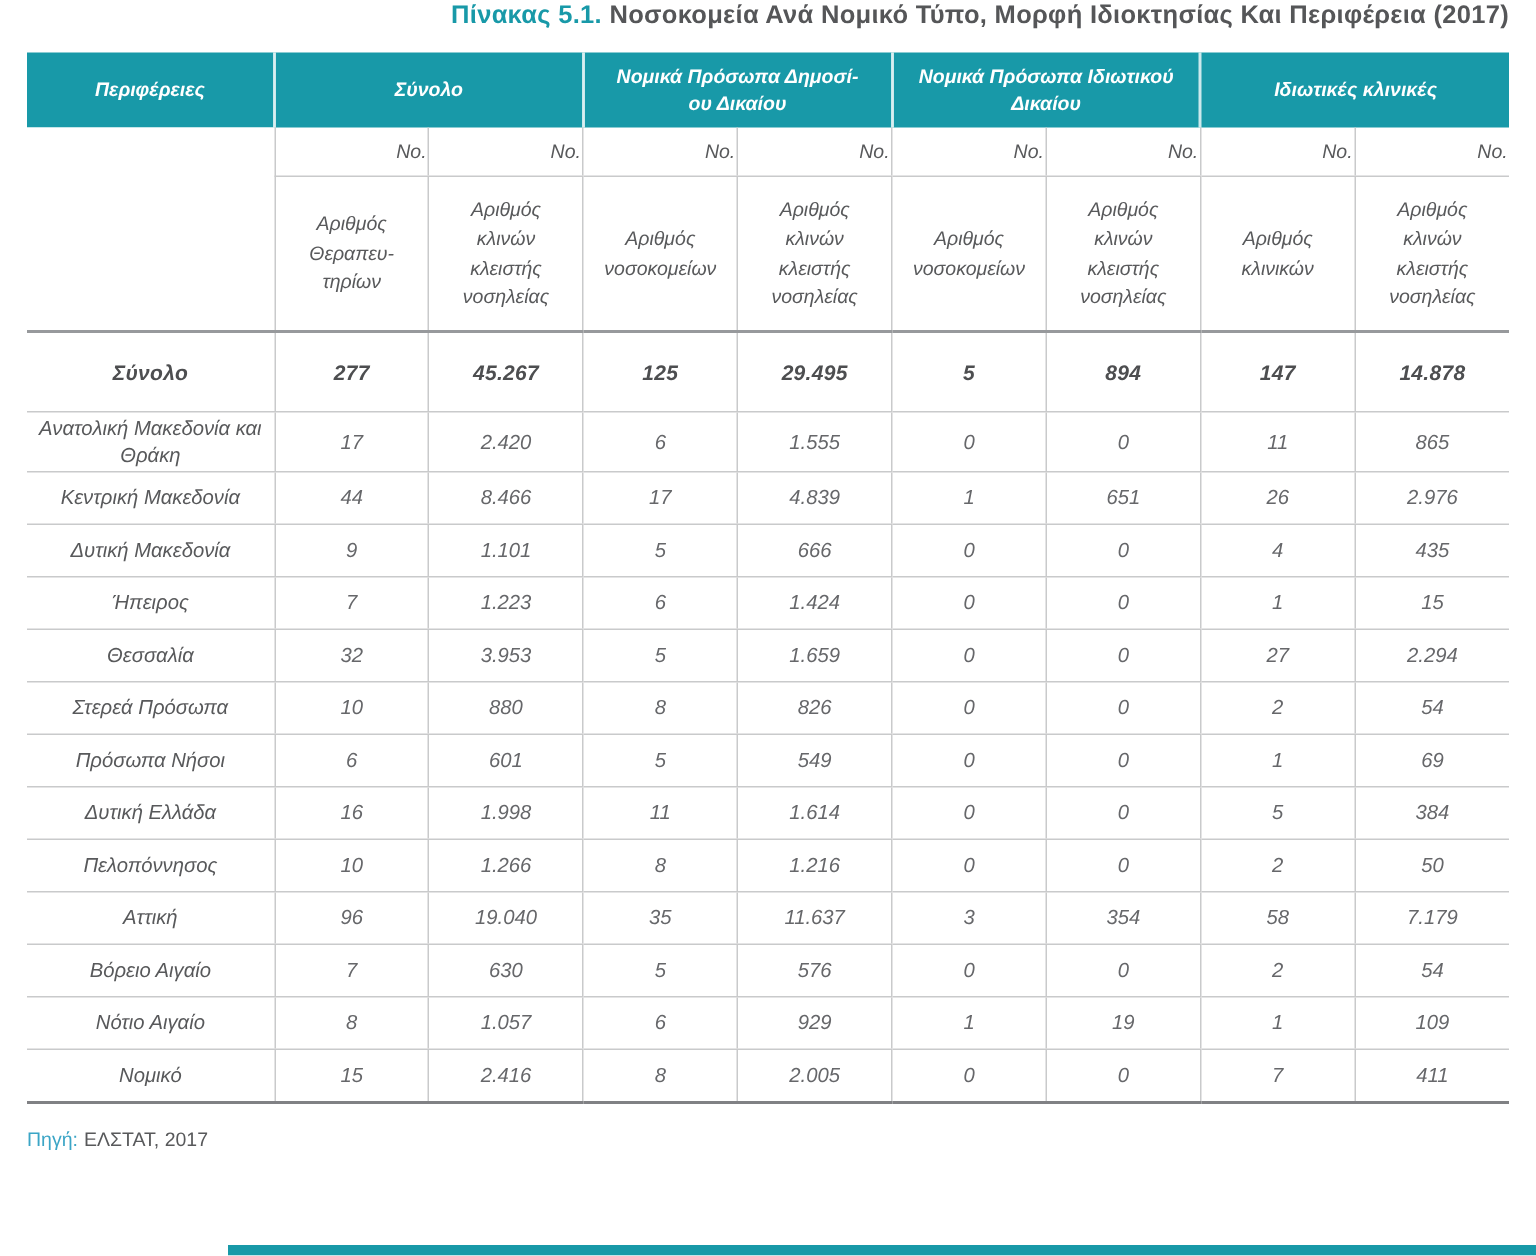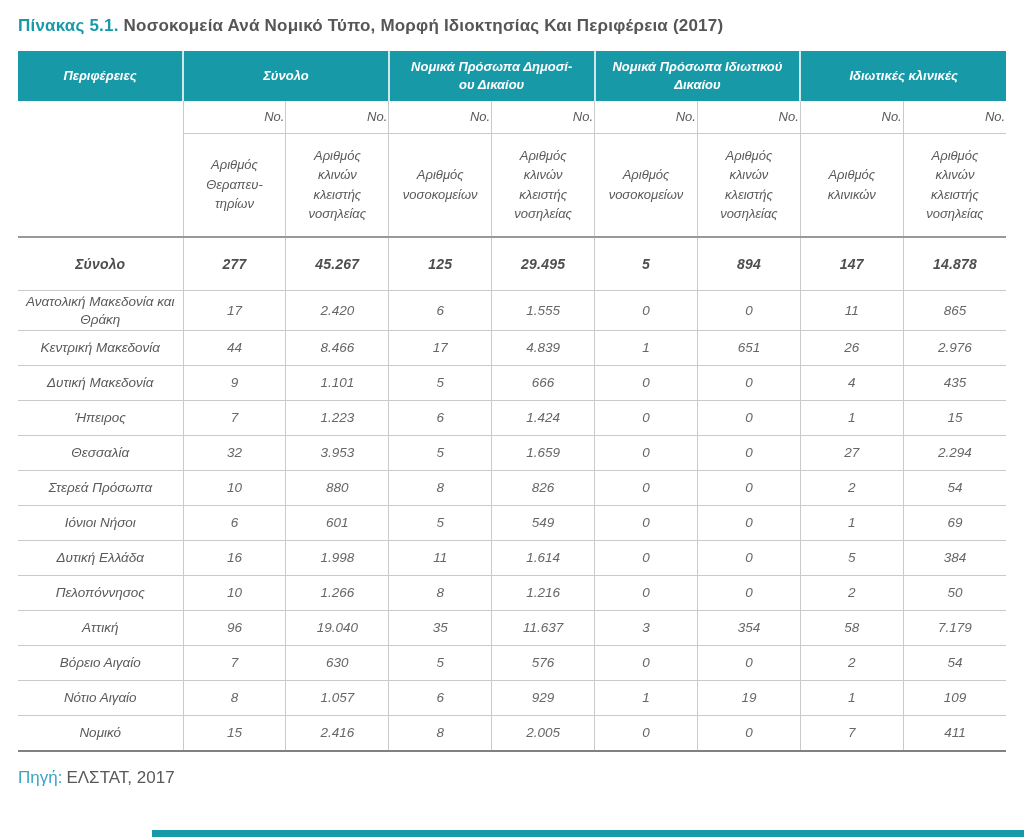--- a/index.html
+++ b/index.html
@@ -12,21 +12,21 @@
     --border-bottom:#808184;
   }
   *{box-sizing:border-box;}
   html,body{margin:0;padding:0;}
   body{
     width:1024px;height:837px;background:#ffffff;position:relative;
     font-family:"Liberation Sans", sans-serif;color:var(--text-dark);
   }
   .page{position:relative;width:1024px;height:837px;overflow:hidden;}
   .title{
-    margin:16px 18px 0 18px;font-size:17px;font-weight:bold;letter-spacing:.2px;
+    margin:0 18px 0 18px;font-size:17px;font-weight:bold;letter-spacing:.2px;text-align:right;
   }
   .title-accent{color:var(--teal);margin-right:5px;}
   .title-text{color:#555658;}
   table{
     border-collapse:collapse;table-layout:fixed;
     width:988px;margin:15px 0 0 18px;font-style:italic;
   }
   col.c-region{width:165px;}
   col.c-num{width:102.9px;}
   th.group{
@@ -52,21 +52,21 @@
     height:35px;border-left:1px solid var(--border-light);border-bottom:1px solid var(--border-light);
     padding:2px 6px;line-height:1.3;
   }
   tbody td:first-child{border-left:none;}
   tbody td.region{color:var(--text-dark);}
   tr.total-row td{
     font-weight:bold;color:#4D4E50;height:54px;font-size:14px;letter-spacing:.2px;
   }
   tbody tr:last-child td{border-bottom:2px solid var(--border-bottom);}
   .source{
-    margin:16px 0 0 18px;font-size:17px;color:var(--text-dark);
+    margin:16px 0 0 18px;font-size:13px;color:var(--text-dark);
   }
   .source-accent{color:var(--src-accent);margin-right:4px;}
   .footer-band{
     position:absolute;left:152px;right:0;bottom:0;height:7px;background:var(--teal);
   }
 </style>
 </head>
 <body>
 
 <div class="page">
@@ -209,21 +209,21 @@
           <td>10</td>
           <td>880</td>
           <td>8</td>
           <td>826</td>
           <td>0</td>
           <td>0</td>
           <td>2</td>
           <td>54</td>
         </tr>
         <tr>
-          <td class="region">Ιόνιοι Νήσοι</td>
+          <td class="region">Πρόσωπα Νήσοι</td>
           <td>6</td>
           <td>601</td>
           <td>5</td>
           <td>549</td>
           <td>0</td>
           <td>0</td>
           <td>1</td>
           <td>69</td>
         </tr>
         <tr>

